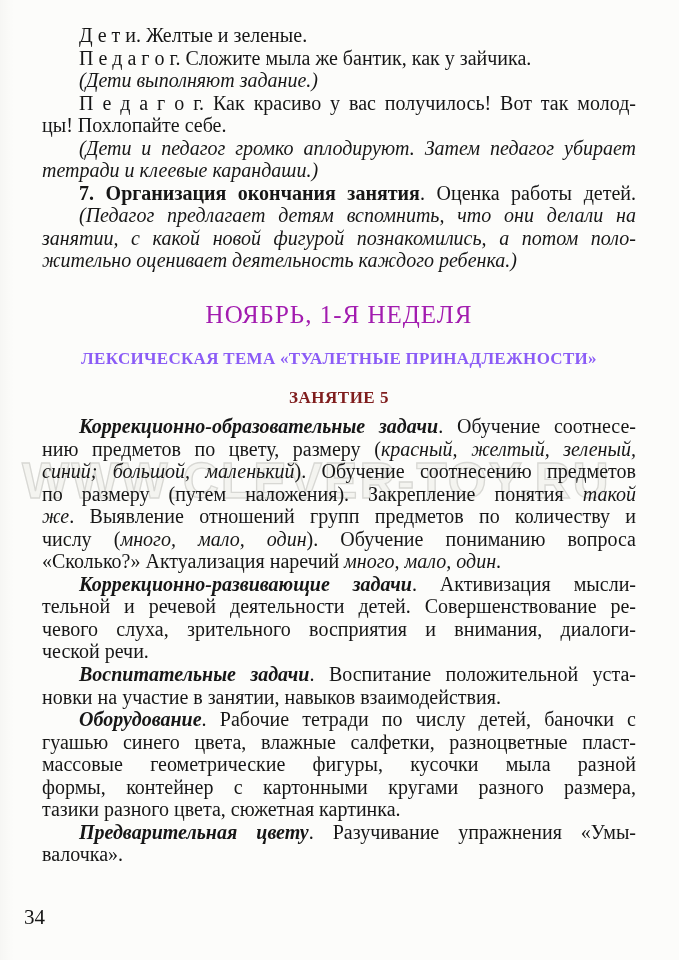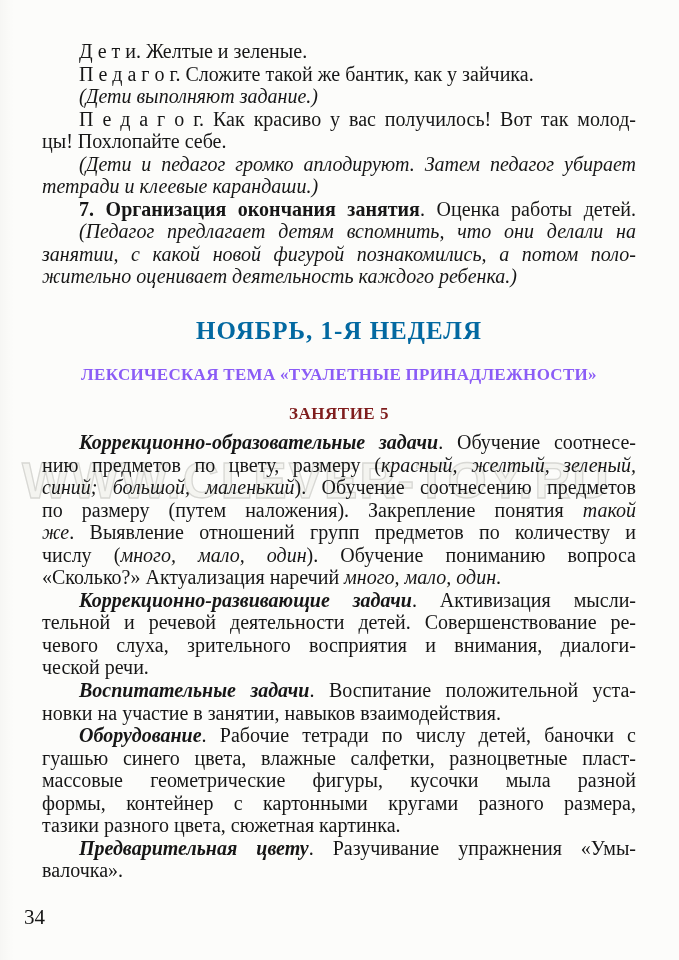--- a/index.html
+++ b/index.html
@@ -31,40 +31,40 @@
     font-size:50px;
     letter-spacing:2px;
     white-space:nowrap;
     color:#f4f4f0;
     -webkit-text-stroke:1.3px var(--wm);
     z-index:0;
     user-select:none;
   }
   .content{
     position:absolute;
-    left:42px;top:40px;
+    left:42px;top:24px;
     width:594px;
     z-index:1;
   }
   .line{
     font-size:20px;
     line-height:22.55px;
     white-space:normal;
   }
   .line.indent{text-indent:37px;}
   .line.just{text-align:justify;text-align-last:justify;}
   .r-n{font-style:normal;font-weight:400;}
   .r-i{font-style:italic;}
   .r-b{font-weight:700;}
   .r-bi{font-weight:700;font-style:italic;}
   .h1{
     margin:28px 0 0 0;
-    font-size:25px;line-height:30px;font-weight:700;
+    font-size:25px;line-height:30px;font-weight:400;
     text-align:center;letter-spacing:1px;white-space:nowrap;
-    color:#0369a1;
+    color:#a21caf;
   }
   .h2{
     margin:17px 0 0 0;
     font-size:17px;line-height:24px;font-weight:700;
     text-align:center;letter-spacing:0.3px;white-space:nowrap;
     color:#8b5cf6;
   }
   .h3{
     margin:17px 0 7px 0;
     font-size:17px;line-height:20px;font-weight:700;
@@ -79,21 +79,21 @@
     z-index:1;
   }
 </style>
 </head>
 <body>
 
 <div class="page">
   <div class="watermark">WWW.CLEVER-TOY.RU</div>
   <div class="content">
       <div class="line indent"><span class="r-n">Д е т и. Желтые и зеленые.</span></div>
-      <div class="line indent"><span class="r-n">П е д а г о г. Сложите такой же бантик, как у зайчика.</span></div>
+      <div class="line indent"><span class="r-n">П е д а г о г. Сложите мыла же бантик, как у зайчика.</span></div>
       <div class="line indent"><span class="r-i">(Дети выполняют задание.)</span></div>
       <div class="line indent just"><span class="r-n">П е д а г о г. Как красиво у вас получилось! Вот так молод-</span></div>
       <div class="line"><span class="r-n">цы! Похлопайте себе.</span></div>
       <div class="line indent just"><span class="r-i">(Дети и педагог громко аплодируют. Затем педагог убирает</span></div>
       <div class="line"><span class="r-i">тетради и клеевые карандаши.)</span></div>
       <div class="line indent just"><span class="r-b">7. Организация окончания занятия</span><span class="r-n">. Оценка работы детей.</span></div>
       <div class="line indent just"><span class="r-i">(Педагог предлагает детям вспомнить, что они делали на</span></div>
       <div class="line just"><span class="r-i">занятии, с какой новой фигурой познакомились, а потом поло-</span></div>
       <div class="line"><span class="r-i">жительно оценивает деятельность каждого ребенка.)</span></div>
       <div class="h1">НОЯБРЬ, 1-Я НЕДЕЛЯ</div>

